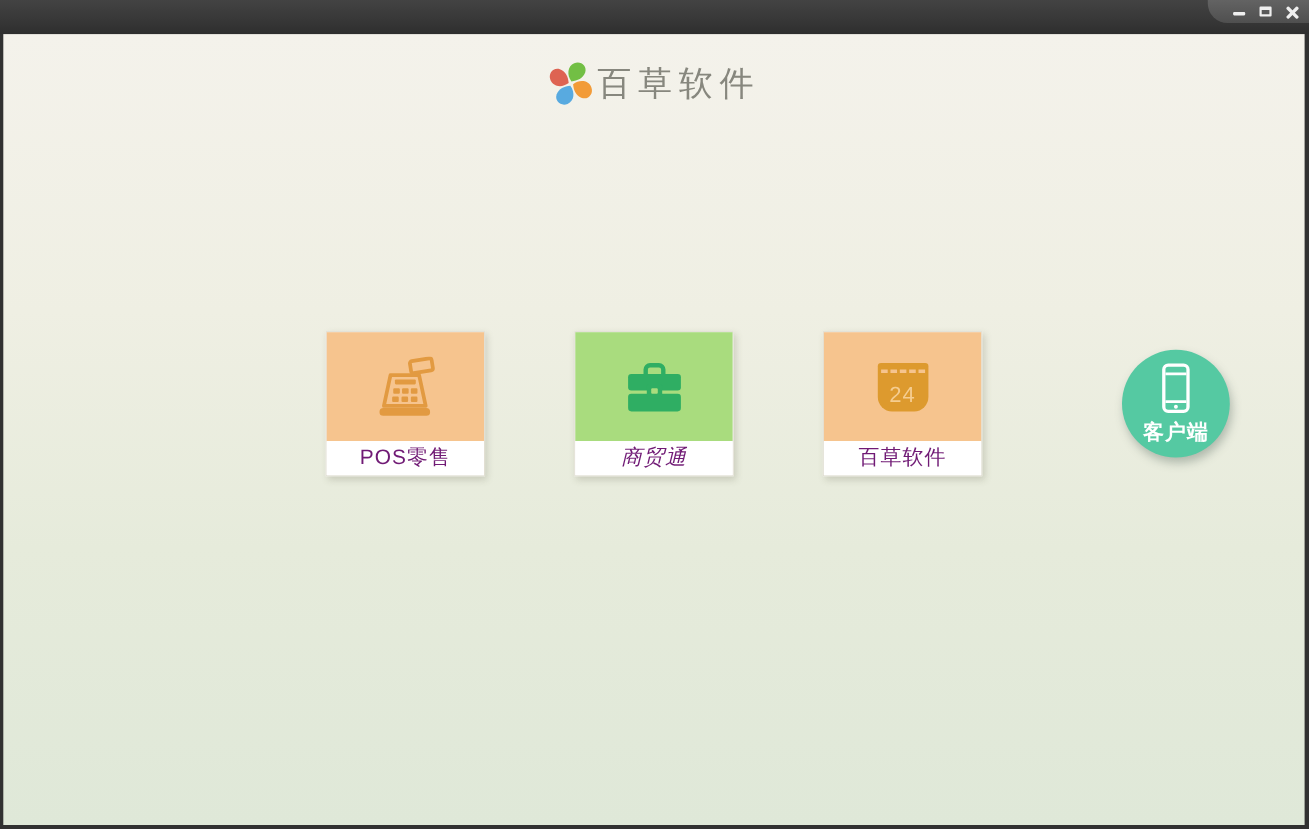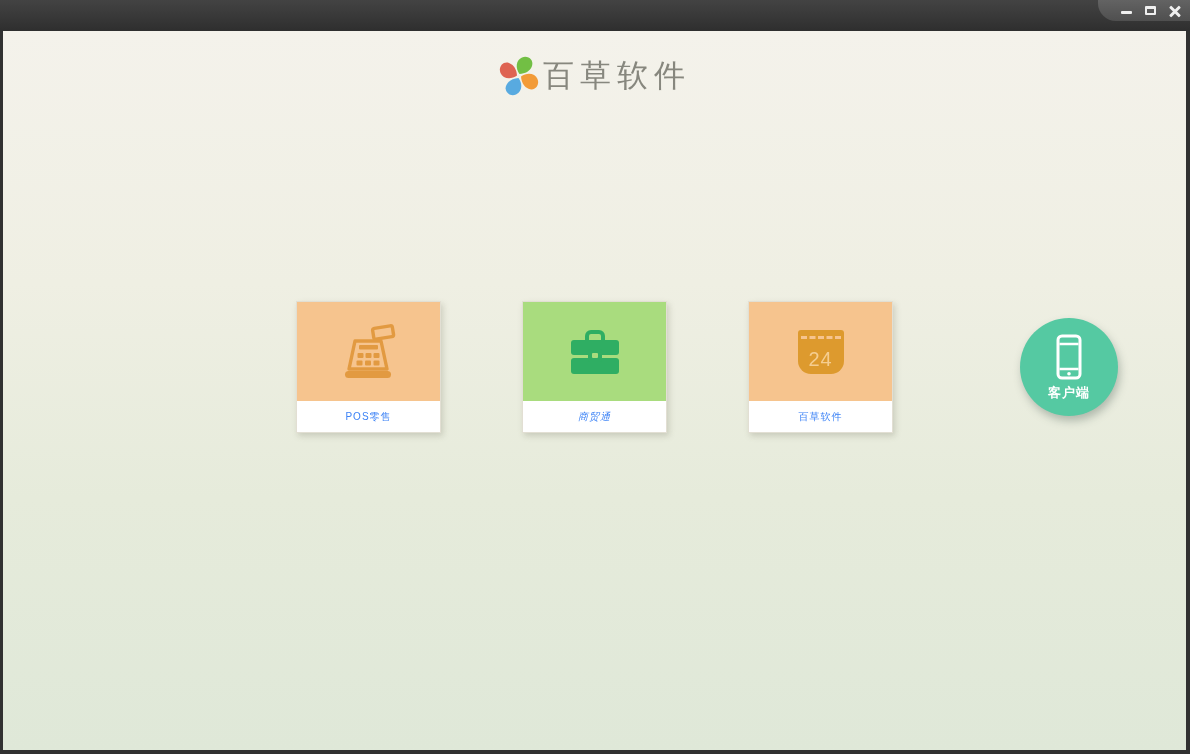--- a/index.html
+++ b/index.html
@@ -57,21 +57,21 @@
     background:#ffffff;
     border:1px solid #e2dfd3;
     box-shadow:2px 3px 6px rgba(90,90,70,0.22);
     cursor:pointer;
   }
   .card-top { height:99px; display:flex; align-items:center; justify-content:center; }
   .bg-orange { background:#f6c48e; }
   .bg-green  { background:#a9dc7e; }
   .card-label {
     height:31px; line-height:31px; text-align:center;
-    font-size:10px; color:#3b82f6; background:#fff; letter-spacing:1px;
+    font-size:19px; color:#701a75; background:#fff; letter-spacing:1px;
   }
   .card-pos  { left:293px; }
   .card-smt  { left:519px;font-style:italic; }
   .card-lean { left:745px; }
 
   
   .calendar {
     position:relative; width:46px; height:44px;
     background:#dd9a2e; border-radius:3px 3px 13px 13px;
     display:flex; align-items:center; justify-content:center;
@@ -85,21 +85,21 @@
   }
 
   
   .client {
     position:absolute; left:1017px; top:287px; width:98px; height:98px;
     border-radius:50%; background:#55c9a2;
     box-shadow:2px 5px 9px rgba(70,90,80,0.35);
     display:flex; flex-direction:column; align-items:center; justify-content:center;
     cursor:pointer;
   }
-  .client-label { font-size:13px; font-weight:bold; color:#ffffff; margin-top:3px; letter-spacing:1px; }
+  .client-label { font-size:19px; font-weight:bold; color:#ffffff; margin-top:3px; letter-spacing:1px; }
 </style>
 </head>
 <body>
 
 <div class="titlebar"></div>
 <div class="controls-tab">
   <div class="winbtn">
       <div class="glyph-min"></div>
     </div>
   <div class="winbtn">

